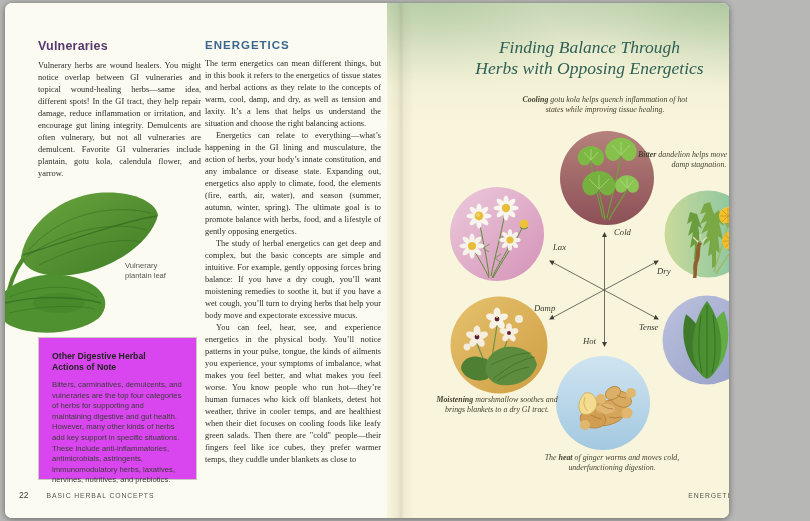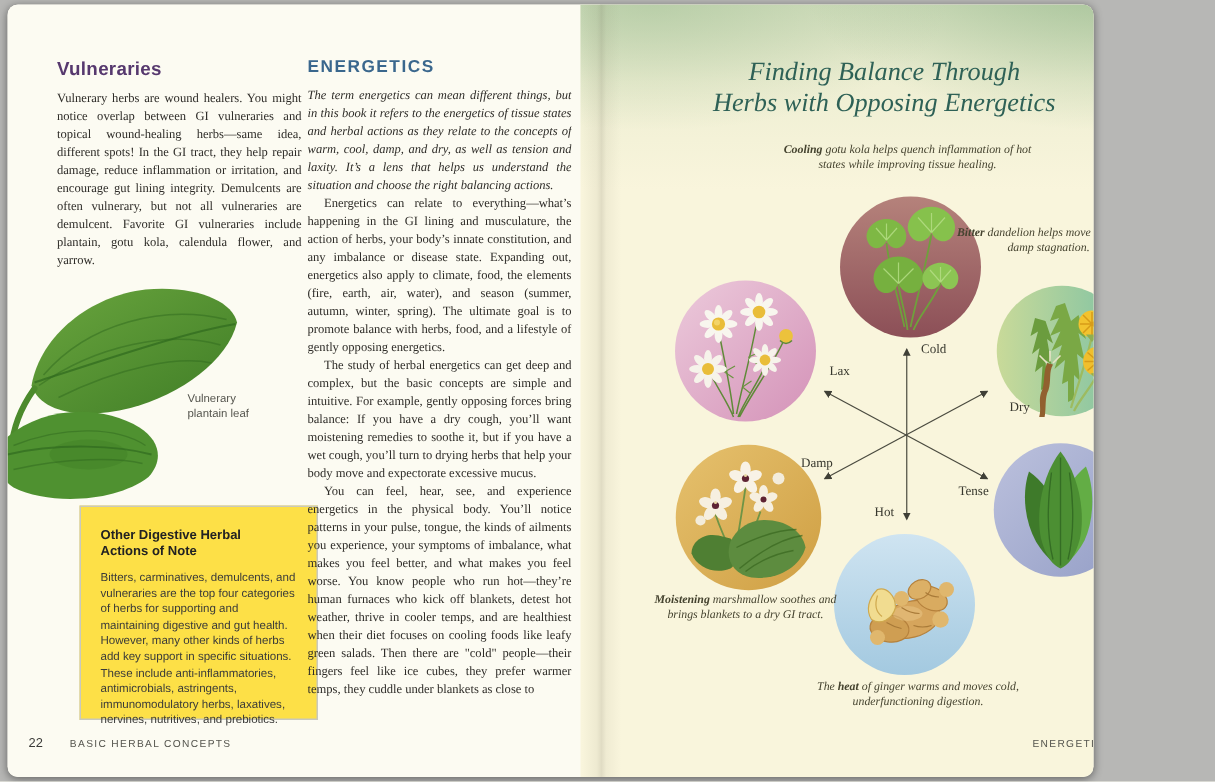--- a/index.html
+++ b/index.html
@@ -25,28 +25,28 @@
   
   .col1 { position:absolute; left:33px; top:36px; width:163px; }
   .col2 { position:absolute; left:200px; top:36px; width:176px; height:446px; overflow:hidden; }
   .h-vuln { font-family:"Liberation Sans", sans-serif; font-weight:bold; font-size:12.5px;
             color:#56386e; letter-spacing:0.2px; }
   .h-ener { font-family:"Liberation Sans", sans-serif; font-weight:bold; font-size:11.5px;
             color:#3a678d; letter-spacing:1px; }
   .bodytext { margin-top:7px; font-size:8.4px; line-height:12px; color:#2e2c28; text-align:justify; }
   .para { font-size:8.4px; line-height:12px; color:#2e2c28; text-align:justify; }
   .para + .para { text-indent:11px; }
-  .col2 .para:first-of-type { margin-top:7px;font-style:italic; }
+  .col2 .para:first-of-type { margin-top:7px; }
 
   .illo-left { position:absolute; left:-6px; top:182px; width:168px; height:154px; }
   .illo-caption { position:absolute; left:120px; top:258px; width:56px;
                   font-family:"Liberation Sans", sans-serif; font-size:7.6px; line-height:10px; color:#55554e; }
 
-  .sidebar { position:absolute; left:48px; top:334px; width:159px; height:143px;
-             border:1px solid #c9c9bd; background:#fde047; padding:13px 13px; }
+  .sidebar { position:absolute; left:33px; top:334px; width:159px; height:143px;
+             border:1px solid #c9c9bd; background:#d946ef; padding:13px 13px; }
   .sidebar-h { font-family:"Liberation Sans", sans-serif; font-weight:bold; font-size:8.7px;
                line-height:11px; color:#222; width:112px; }
   .sidebar-b { margin-top:7px; font-family:"Liberation Sans", sans-serif; font-size:7.7px;
                line-height:10.6px; color:#3b3b39; }
 
   .footer { position:absolute; top:487px; display:flex; align-items:baseline; z-index:4;
             font-family:"Liberation Sans", sans-serif; }
   .footer-left { left:14px; gap:18px; }
   .footer-right { right:28px; gap:13px; }
   .pnum { font-size:8.6px; color:#3a3a38; }
@@ -57,21 +57,21 @@
            font-style:italic; font-size:17.5px; line-height:21px; color:#2e6156; z-index:2; }
 
   .blob { position:absolute; border-radius:50%; z-index:2; }
   .blob svg { display:block; width:100%; height:100%; }
 
   .cap { position:absolute; z-index:3; font-style:italic; font-size:7.9px; line-height:10.2px;
          color:#45432f; text-align:center; }
   .cap b { font-weight:bold; }
 
   .axes { position:absolute; left:0; top:0; width:405px; height:515px; z-index:3; pointer-events:none; }
-  .axlabel { position:absolute; z-index:3; font-size:8.7px; color:#38382e; }
+  .axlabel { position:absolute; z-index:3; font-style:italic; font-size:8.7px; color:#38382e; }
 </style>
 </head>
 <body>
 
 <div class="book">
 
   <div class="page page-left">
 
     <div class="col1">
       <div class="h-vuln">Vulneraries</div>
@@ -340,21 +340,21 @@
           <path d="M0,0 L10,5 L0,10 Z" fill="#3f3f36"></path>
         </marker>
       </defs>
       <line x1="217.5" y1="230" x2="217.5" y2="343" stroke="#4a4a3f" stroke-width="0.8" marker-start="url(#ah)" marker-end="url(#ah)"></line>
       <line x1="163" y1="258" x2="271" y2="316" stroke="#4a4a3f" stroke-width="0.8" marker-start="url(#ah)" marker-end="url(#ah)"></line>
       <line x1="163" y1="316" x2="271" y2="258" stroke="#4a4a3f" stroke-width="0.8" marker-start="url(#ah)" marker-end="url(#ah)"></line>
     </svg>
 
     <div class="axlabel" style="left:227px; top:224px;">Cold</div>
     <div class="axlabel" style="left:166px; top:239px;">Lax</div>
-    <div class="axlabel" style="left:270px; top:263px;margin-left:16px;">Dry</div>
+    <div class="axlabel" style="left:270px; top:263px;">Dry</div>
     <div class="axlabel" style="left:147px; top:300px;">Damp</div>
     <div class="axlabel" style="left:252px; top:319px;">Tense</div>
     <div class="axlabel" style="left:196px; top:333px;">Hot</div>
 
     <div class="footer footer-right">
       <span class="fsec">ENERGETICS</span>
       <span class="pnum">23</span>
     </div>
   </div>
 

